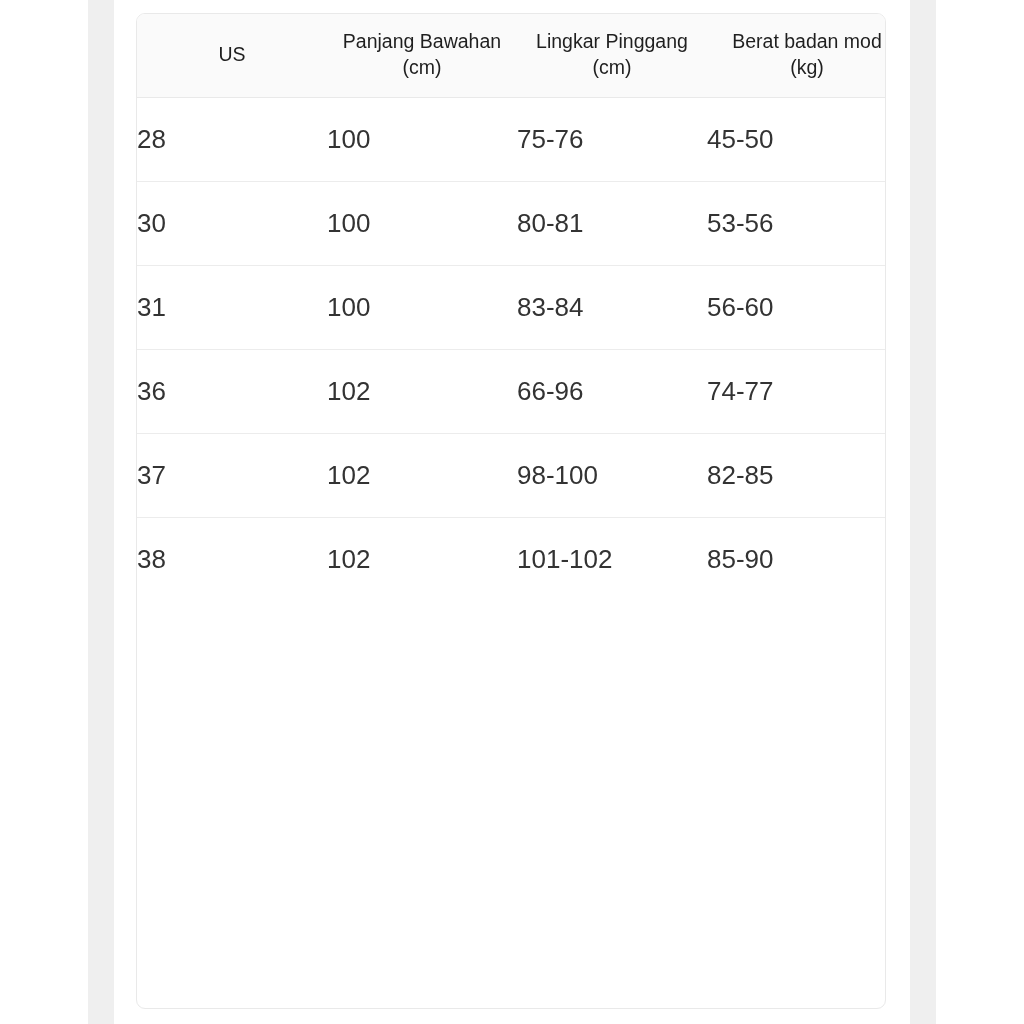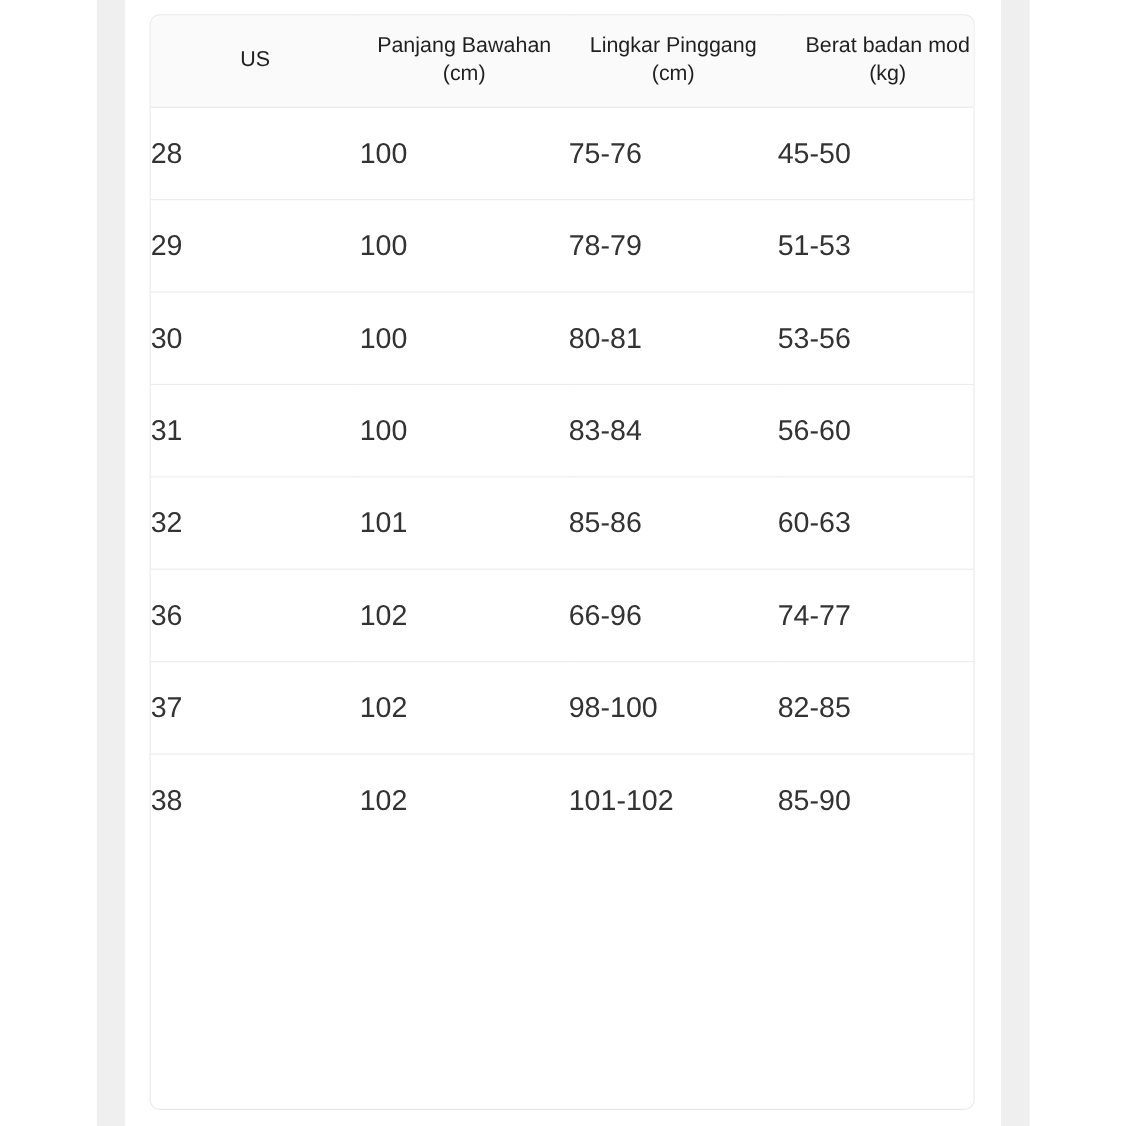--- a/index.html
+++ b/index.html
@@ -133,42 +133,30 @@
       </tr>
     </thead>
     <tbody id="table-body">
         <tr>
           <td>28</td>
           <td>100</td>
           <td>75-76</td>
           <td>45-50</td>
         </tr>
         <tr>
-          <td>29</td>
-          <td>100</td>
-          <td>78-79</td>
-          <td>51-53</td>
-        </tr>
-        <tr>
           <td>30</td>
           <td>100</td>
           <td>80-81</td>
           <td>53-56</td>
         </tr>
         <tr>
           <td>31</td>
           <td>100</td>
           <td>83-84</td>
           <td>56-60</td>
-        </tr>
-        <tr>
-          <td>32</td>
-          <td>101</td>
-          <td>85-86</td>
-          <td>60-63</td>
         </tr>
         <tr>
           <td>36</td>
           <td>102</td>
           <td>66-96</td>
           <td>74-77</td>
         </tr>
         <tr>
           <td>37</td>
           <td>102</td>

